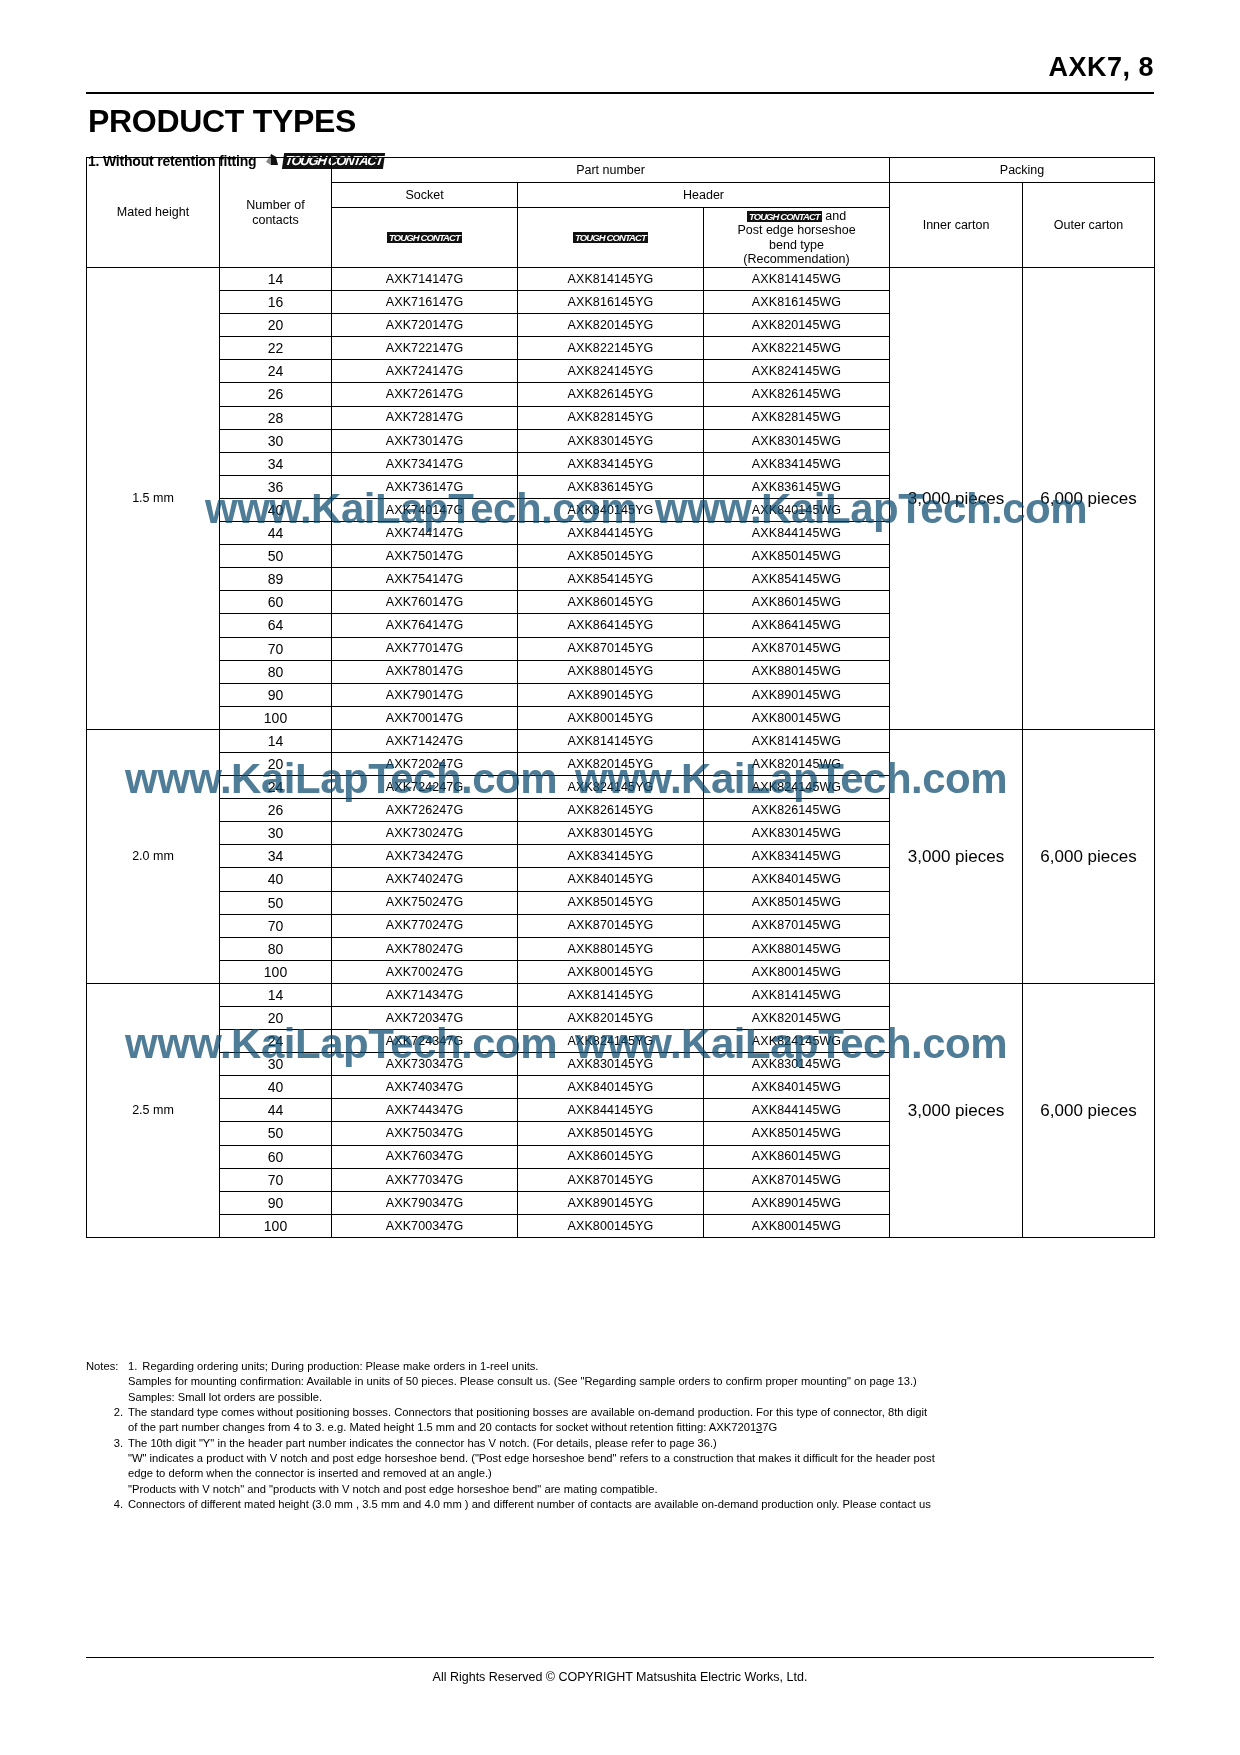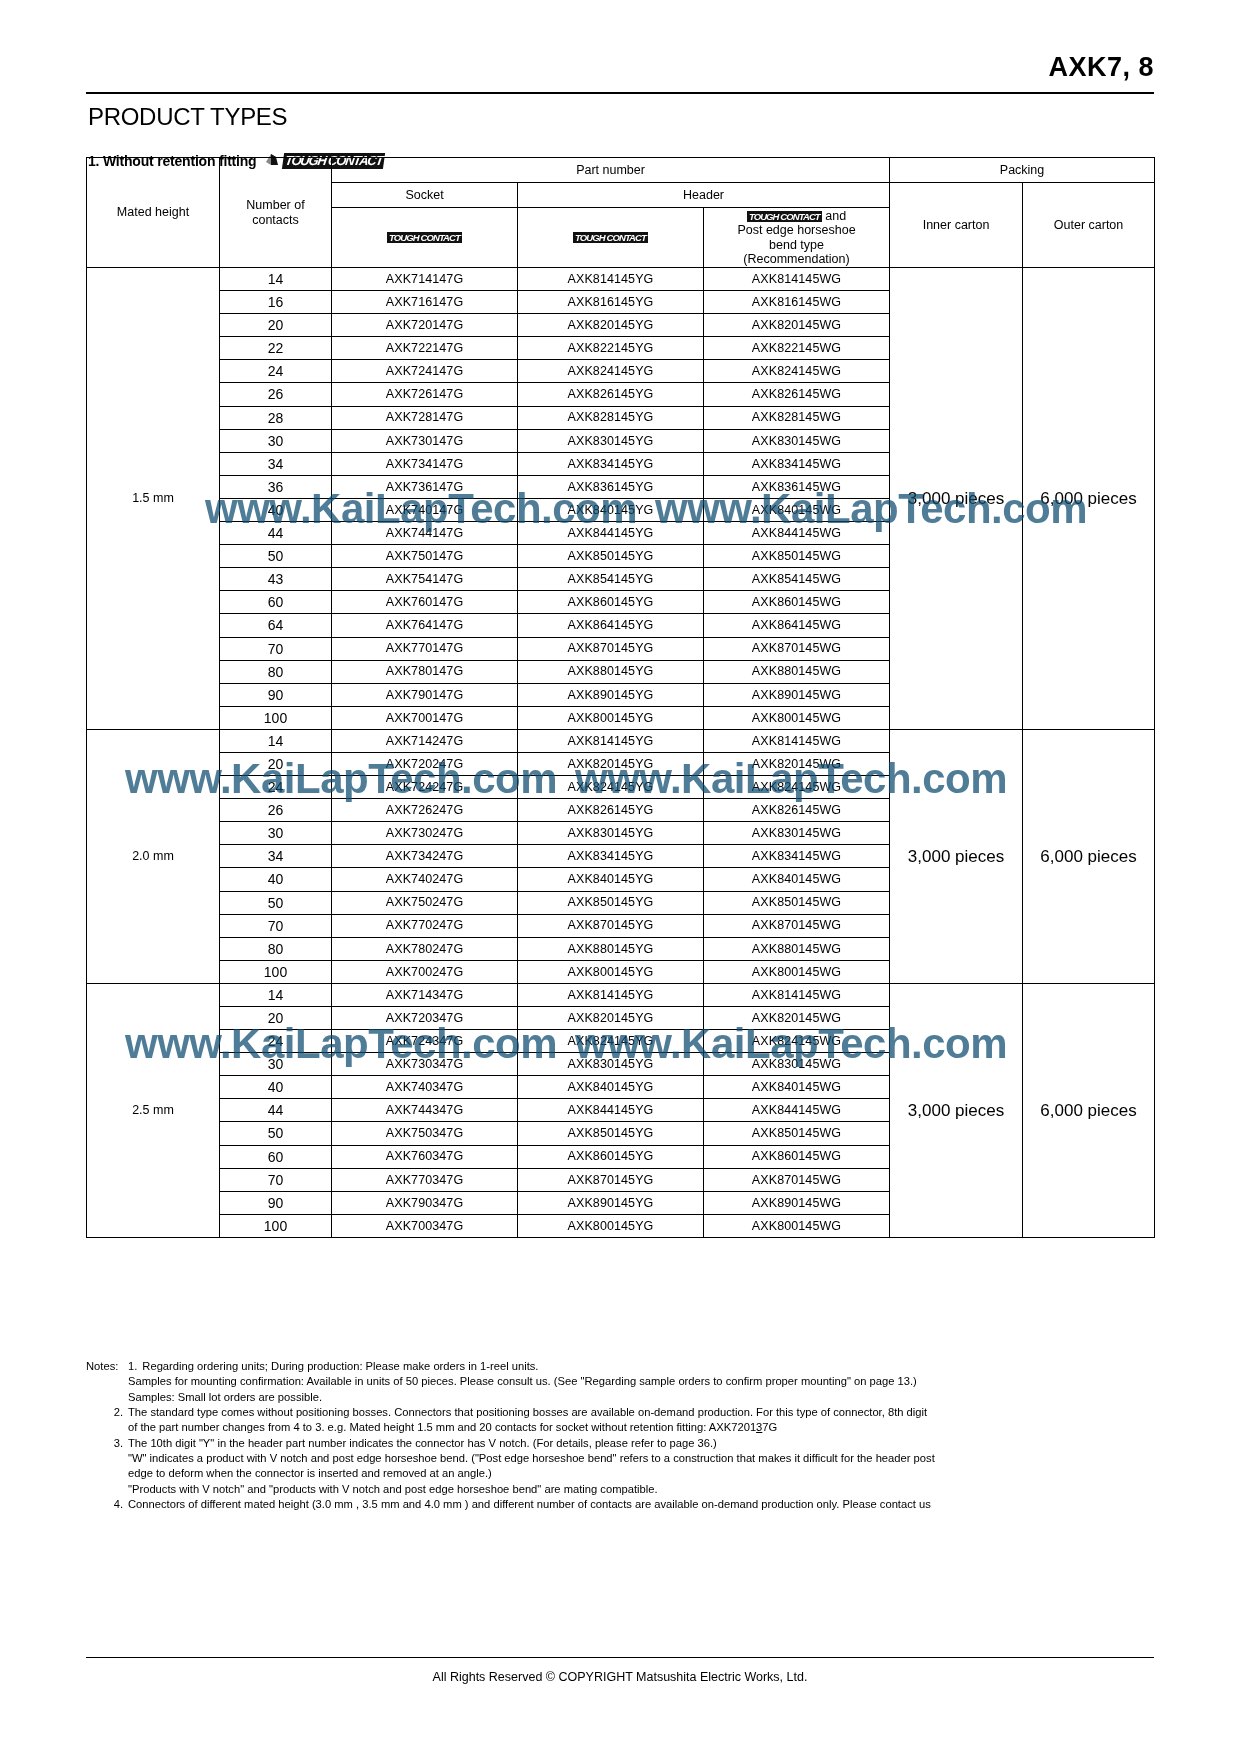--- a/index.html
+++ b/index.html
@@ -35,22 +35,22 @@
     top: 92px;
     left: 86px;
     right: 86px;
     border-top: 2px solid #000;
   }
 
   .title {
     position: absolute;
     top: 103px;
     left: 88px;
-    font-size: 24px;
-    font-weight: normal;
+    font-size: 32px;
+    font-weight: bold;
     letter-spacing: -0.3px;
   }
   .subtitle-row {
     position: absolute;
     top: 133px;
     left: 88px;
     display: flex;
     align-items: center;
     gap: 9px;
     margin-top: 20px;
@@ -327,21 +327,21 @@
           <td class="pn datarow">AXK844145YG</td>
           <td class="pn datarow">AXK844145WG</td>
         </tr>
         <tr>
           <td class="num datarow">50</td>
           <td class="pn datarow">AXK750147G</td>
           <td class="pn datarow">AXK850145YG</td>
           <td class="pn datarow">AXK850145WG</td>
         </tr>
         <tr>
-          <td class="num datarow">43</td>
+          <td class="num datarow">89</td>
           <td class="pn datarow">AXK754147G</td>
           <td class="pn datarow">AXK854145YG</td>
           <td class="pn datarow">AXK854145WG</td>
         </tr>
         <tr>
           <td class="num datarow">60</td>
           <td class="pn datarow">AXK760147G</td>
           <td class="pn datarow">AXK860145YG</td>
           <td class="pn datarow">AXK860145WG</td>
         </tr>

